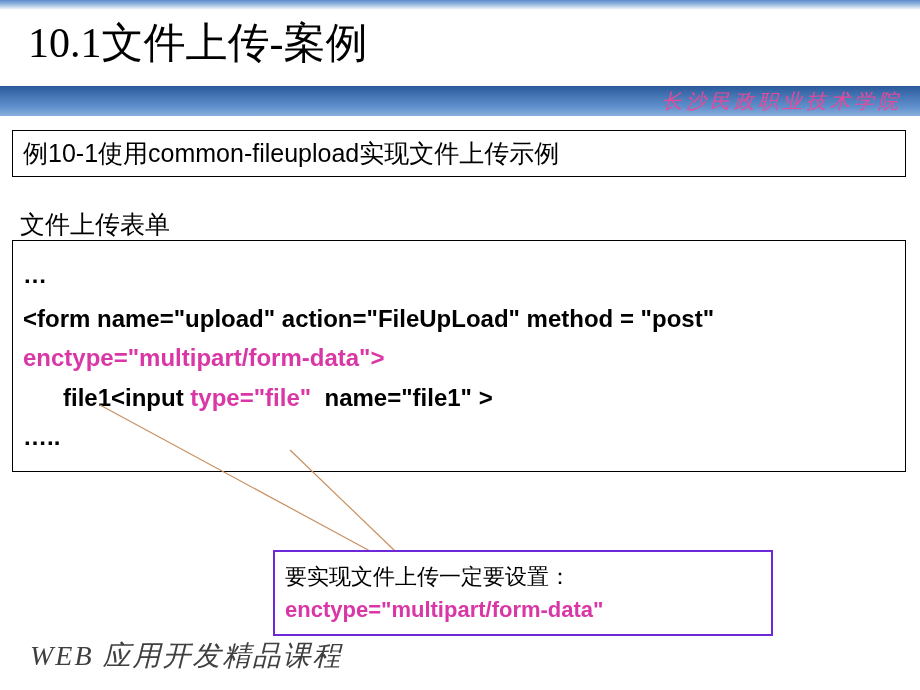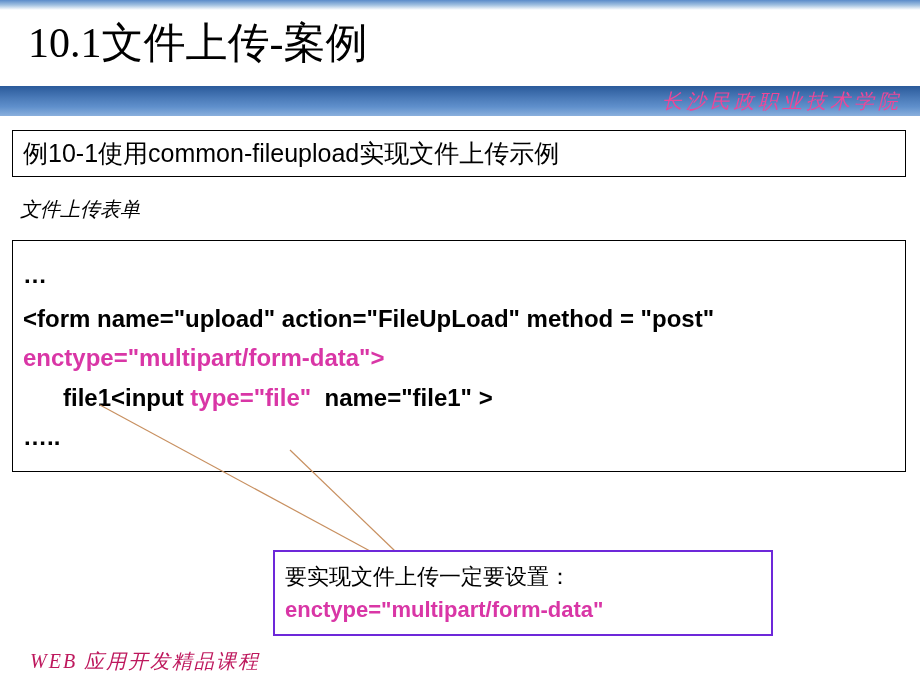--- a/index.html
+++ b/index.html
@@ -64,25 +64,24 @@
       border: 1px solid #000000;
       padding: 6px 10px;
       font-size: 25px;
       font-family: "SimSun", Arial, sans-serif;
     }
     .example-box .example-num {
       font-weight: normal;
     }
     .section-label {
       position: absolute;
-      top: 196px;
+      top: 208px;
       left: 20px;
-      font-size: 20px;
+      font-size: 25px;
       font-family: "SimSun", serif;
-      font-style: italic;
     }
     .code-box {
       position: absolute;
       top: 240px;
       left: 12px;
       right: 14px;
       border: 1px solid #000000;
       padding: 14px 10px 14px 10px;
       font-family: Arial, "SimSun", sans-serif;
       font-size: 24px;
@@ -115,22 +114,22 @@
     }
     .annotation-box .annotation-magenta {
       color: #d936a6;
       font-weight: bold;
       font-family: Arial, sans-serif;
     }
     .footer-text {
       position: absolute;
       bottom: 15px;
       left: 30px;
-      font-size: 20px;
-      color: #be185d;
+      font-size: 28px;
+      color: #404040;
       font-family: "STKaiti", "KaiTi", cursive;
       font-style: italic;
       letter-spacing: 2px;
     }
     .connector-svg {
       position: absolute;
       top: 395px;
       left: 0;
       pointer-events: none;
     }

